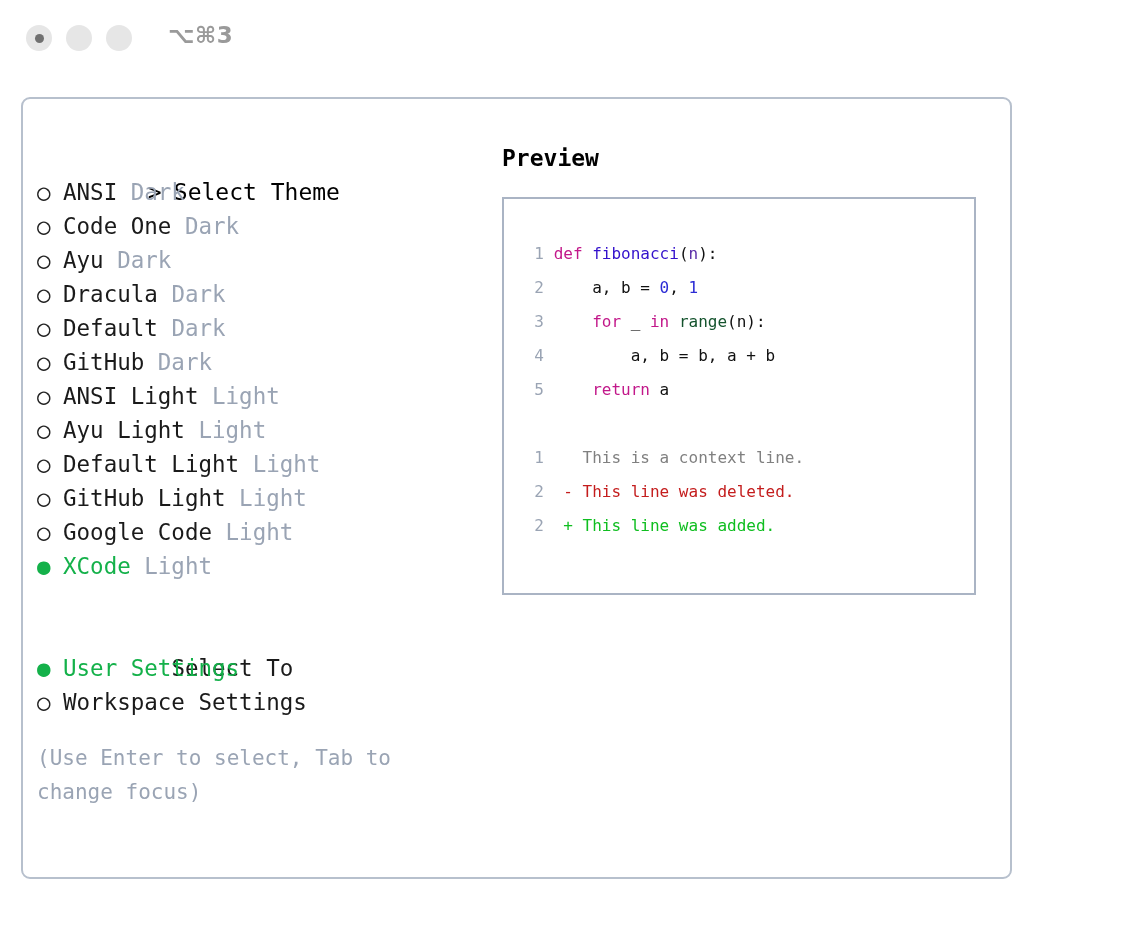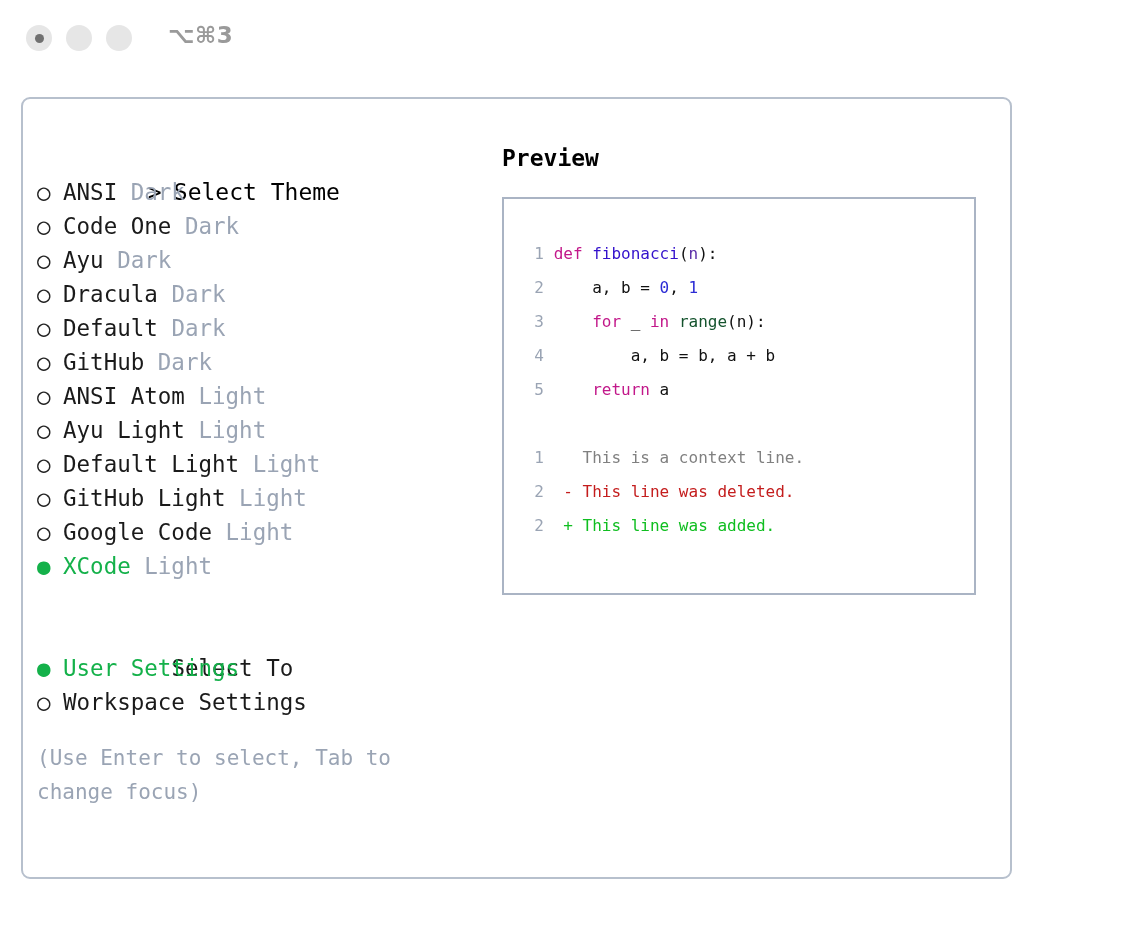--- a/index.html
+++ b/index.html
@@ -198,21 +198,21 @@
         <span class="marker">&gt; </span><span>Select Theme</span>
       </div>
 
       <div id="theme-list">
           <div class="tui-line"><span class="marker unsel">○</span><span class="item-name">ANSI </span><span class="badge">Dark</span></div>
           <div class="tui-line"><span class="marker unsel">○</span><span class="item-name">Code One </span><span class="badge">Dark</span></div>
           <div class="tui-line"><span class="marker unsel">○</span><span class="item-name">Ayu </span><span class="badge">Dark</span></div>
           <div class="tui-line"><span class="marker unsel">○</span><span class="item-name">Dracula </span><span class="badge">Dark</span></div>
           <div class="tui-line"><span class="marker unsel">○</span><span class="item-name">Default </span><span class="badge">Dark</span></div>
           <div class="tui-line"><span class="marker unsel">○</span><span class="item-name">GitHub </span><span class="badge">Dark</span></div>
-          <div class="tui-line"><span class="marker unsel">○</span><span class="item-name">ANSI Atom </span><span class="badge">Light</span></div>
+          <div class="tui-line"><span class="marker unsel">○</span><span class="item-name">ANSI Light </span><span class="badge">Light</span></div>
           <div class="tui-line"><span class="marker unsel">○</span><span class="item-name">Ayu Light </span><span class="badge">Light</span></div>
           <div class="tui-line"><span class="marker unsel">○</span><span class="item-name">Default Light </span><span class="badge">Light</span></div>
           <div class="tui-line"><span class="marker unsel">○</span><span class="item-name">GitHub Light </span><span class="badge">Light</span></div>
           <div class="tui-line"><span class="marker unsel">○</span><span class="item-name">Google Code </span><span class="badge">Light</span></div>
           <div class="tui-line"><span class="marker sel">●</span><span class="item-name selected">XCode </span><span class="badge">Light</span></div>
         </div>
 
       <div class="spacer-line"></div>
 
       <div class="tui-line">

